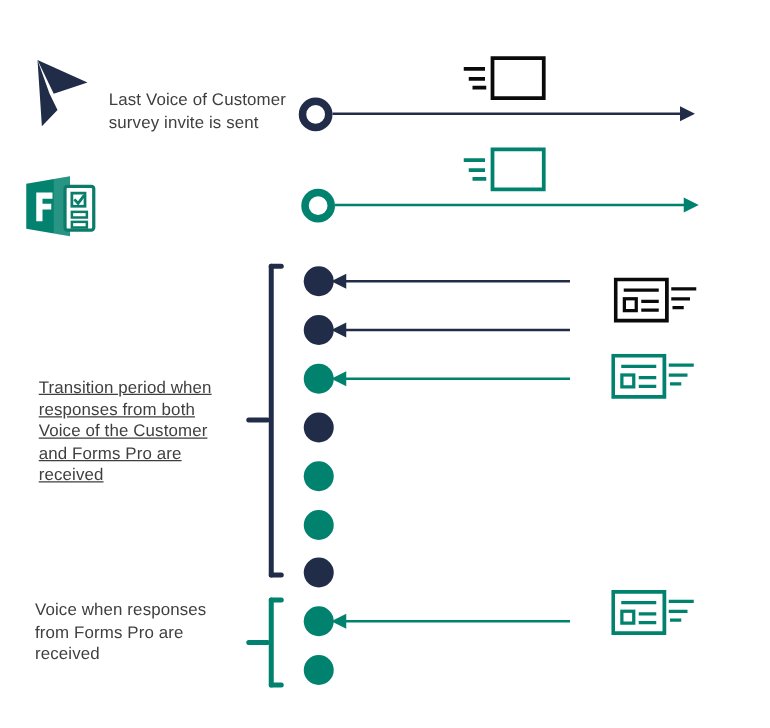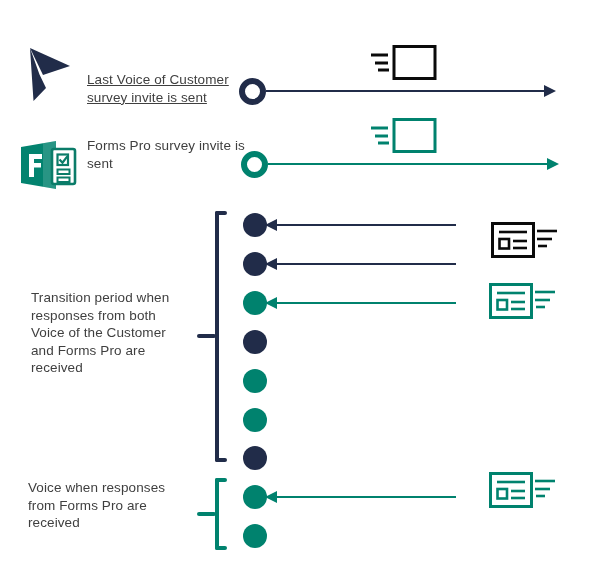--- a/index.html
+++ b/index.html
@@ -47,21 +47,21 @@
 <body>
 
 <div id="canvas">
 
   <div class="abs" style="left:25px;top:47px;width:50px;height:58px;">
     <svg width="50" height="58" viewBox="0 0 50 58">
       <path d="M5,1 L45,19 L18,28 Z" fill="#212C49"></path>
       <path d="M5,1 L8.5,54 L21,41 L14.5,27.5 Z" fill="#212C49"></path>
     </svg>
   </div>
-  <div class="abs label" style="left:87px;top:71px;width:170px;text-decoration:underline;">Last Voice of Customer
+  <div class="abs label" style="left:87px;top:71px;width:170px;">Last Voice of Customer
 survey invite is sent</div>
   <div class="abs start-node navy" style="left:239px;top:78px;"></div>
   <div class="abs h-line navy" style="left:266px;top:90px;width:279px;"></div>
   <div class="abs head-right navy" style="left:544px;top:85px;"></div>
   <div class="abs" style="left:368px;top:44px;">
     <svg width="70" height="38" viewBox="0 0 70 38" fill="none">
       <rect x="26" y="2.5" width="41" height="32" class="stroke-black" stroke-width="3"></rect>
       <line x1="3" y1="11" x2="20" y2="11" class="stroke-black" stroke-width="3"></line>
       <line x1="7" y1="19" x2="20" y2="19" class="stroke-black" stroke-width="3"></line>
       <line x1="10" y1="26" x2="21" y2="26" class="stroke-black" stroke-width="3"></line>
@@ -73,39 +73,37 @@
       <polygon points="1,7 36,1 36,49 1,43" fill="#03836F"></polygon>
       <polygon points="23,3.3 36,1 36,49 23,46.7" fill="#ffffff" opacity="0.15"></polygon>
       <path d="M9,14 h13 v5 h-8 v4 h7 v4.5 h-7 V37 h-5 Z" fill="#ffffff"></path>
       <rect x="32" y="9" width="23" height="35" rx="2" fill="#ffffff" stroke="#0B7C69" stroke-width="2.6"></rect>
       <rect x="37.5" y="14.5" width="10.5" height="10.5" fill="none" stroke="#0B7C69" stroke-width="2.2"></rect>
       <path d="M39.5,19.5 l3,3.2 l4.8,-6.4" fill="none" stroke="#0B7C69" stroke-width="2.2"></path>
       <rect x="37.5" y="29.5" width="12" height="4.5" fill="none" stroke="#0B7C69" stroke-width="2"></rect>
       <rect x="37.5" y="37.5" width="12" height="4.5" fill="none" stroke="#0B7C69" stroke-width="2"></rect>
     </svg>
   </div>
-  <div class="abs label" style="left:87px;top:137px;width:175px;">Forms Pro survey invite is
-sent</div>
   <div class="abs start-node teal" style="left:241px;top:151px;"></div>
   <div class="abs h-line teal" style="left:268px;top:163px;width:280px;"></div>
   <div class="abs head-right teal" style="left:547px;top:158px;"></div>
   <div class="abs" style="left:368px;top:117px;">
     <svg width="70" height="38" viewBox="0 0 70 38" fill="none">
       <rect x="26" y="2.5" width="41" height="32" class="stroke-teal" stroke-width="3"></rect>
       <line x1="3" y1="11" x2="20" y2="11" class="stroke-teal" stroke-width="3"></line>
       <line x1="7" y1="19" x2="20" y2="19" class="stroke-teal" stroke-width="3"></line>
       <line x1="10" y1="26" x2="21" y2="26" class="stroke-teal" stroke-width="3"></line>
     </svg>
   </div>
 
   <div class="br navy" style="left:215px;top:211px;width:4px;height:251px;"></div>
   <div class="br navy" style="left:215px;top:211px;width:12px;height:4px;"></div>
   <div class="br navy" style="left:215px;top:458px;width:12px;height:4px;"></div>
   <div class="br navy" style="left:197px;top:334px;width:19px;height:4px;"></div>
-  <div class="abs label" style="left:31px;top:289px;width:180px;">Transition period when
+  <div class="abs label" style="left:31px;top:301px;width:180px;text-decoration:underline;">Transition period when
 responses from both
 Voice of the Customer
 and Forms Pro are
 received</div>
 
   <div class="br teal" style="left:215px;top:478px;width:4px;height:72px;"></div>
   <div class="br teal" style="left:215px;top:478px;width:12px;height:4px;"></div>
   <div class="br teal" style="left:215px;top:546px;width:12px;height:4px;"></div>
   <div class="br teal" style="left:197px;top:512px;width:19px;height:4px;"></div>
   <div class="abs label" style="left:28px;top:479px;width:170px;">Voice when responses

